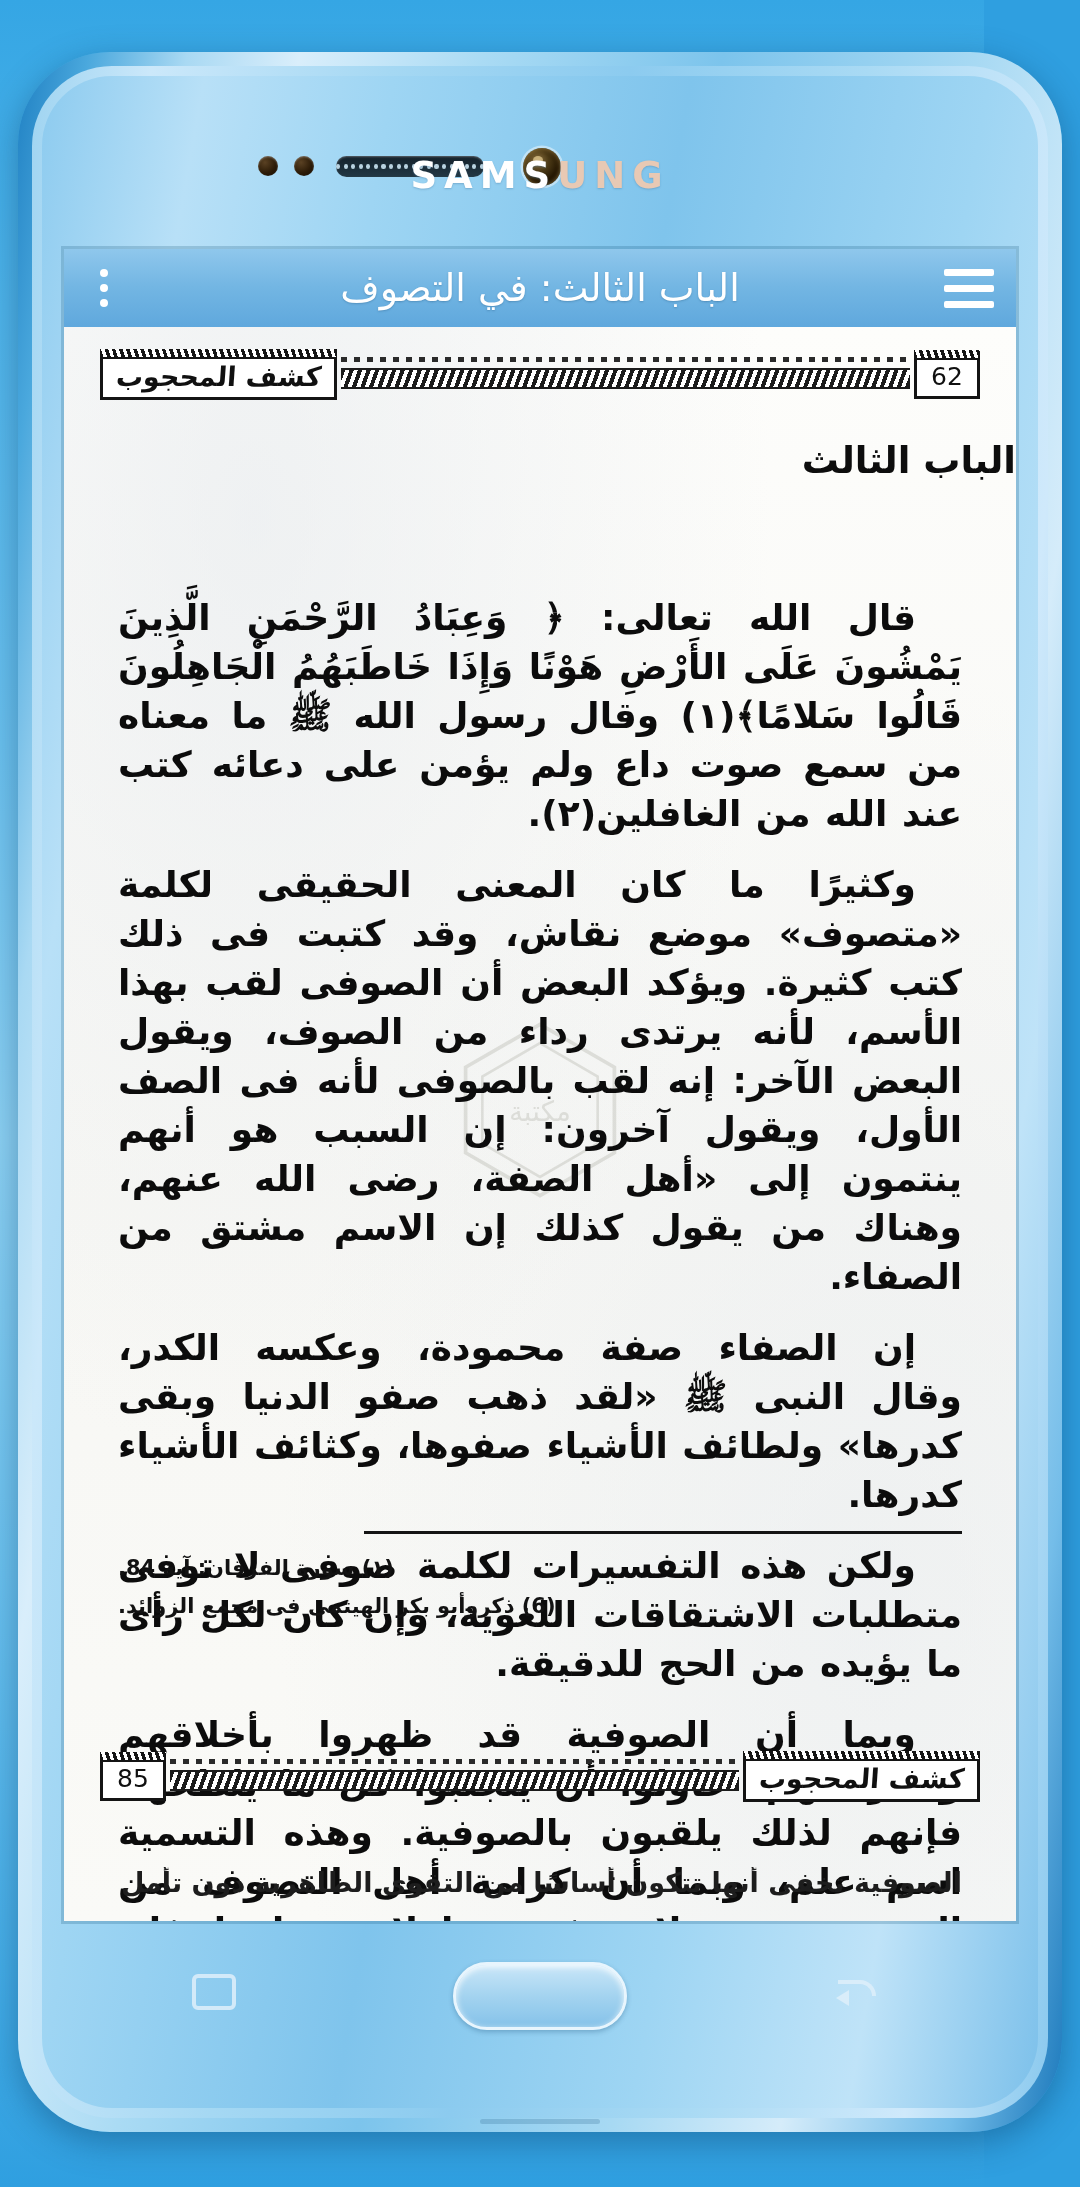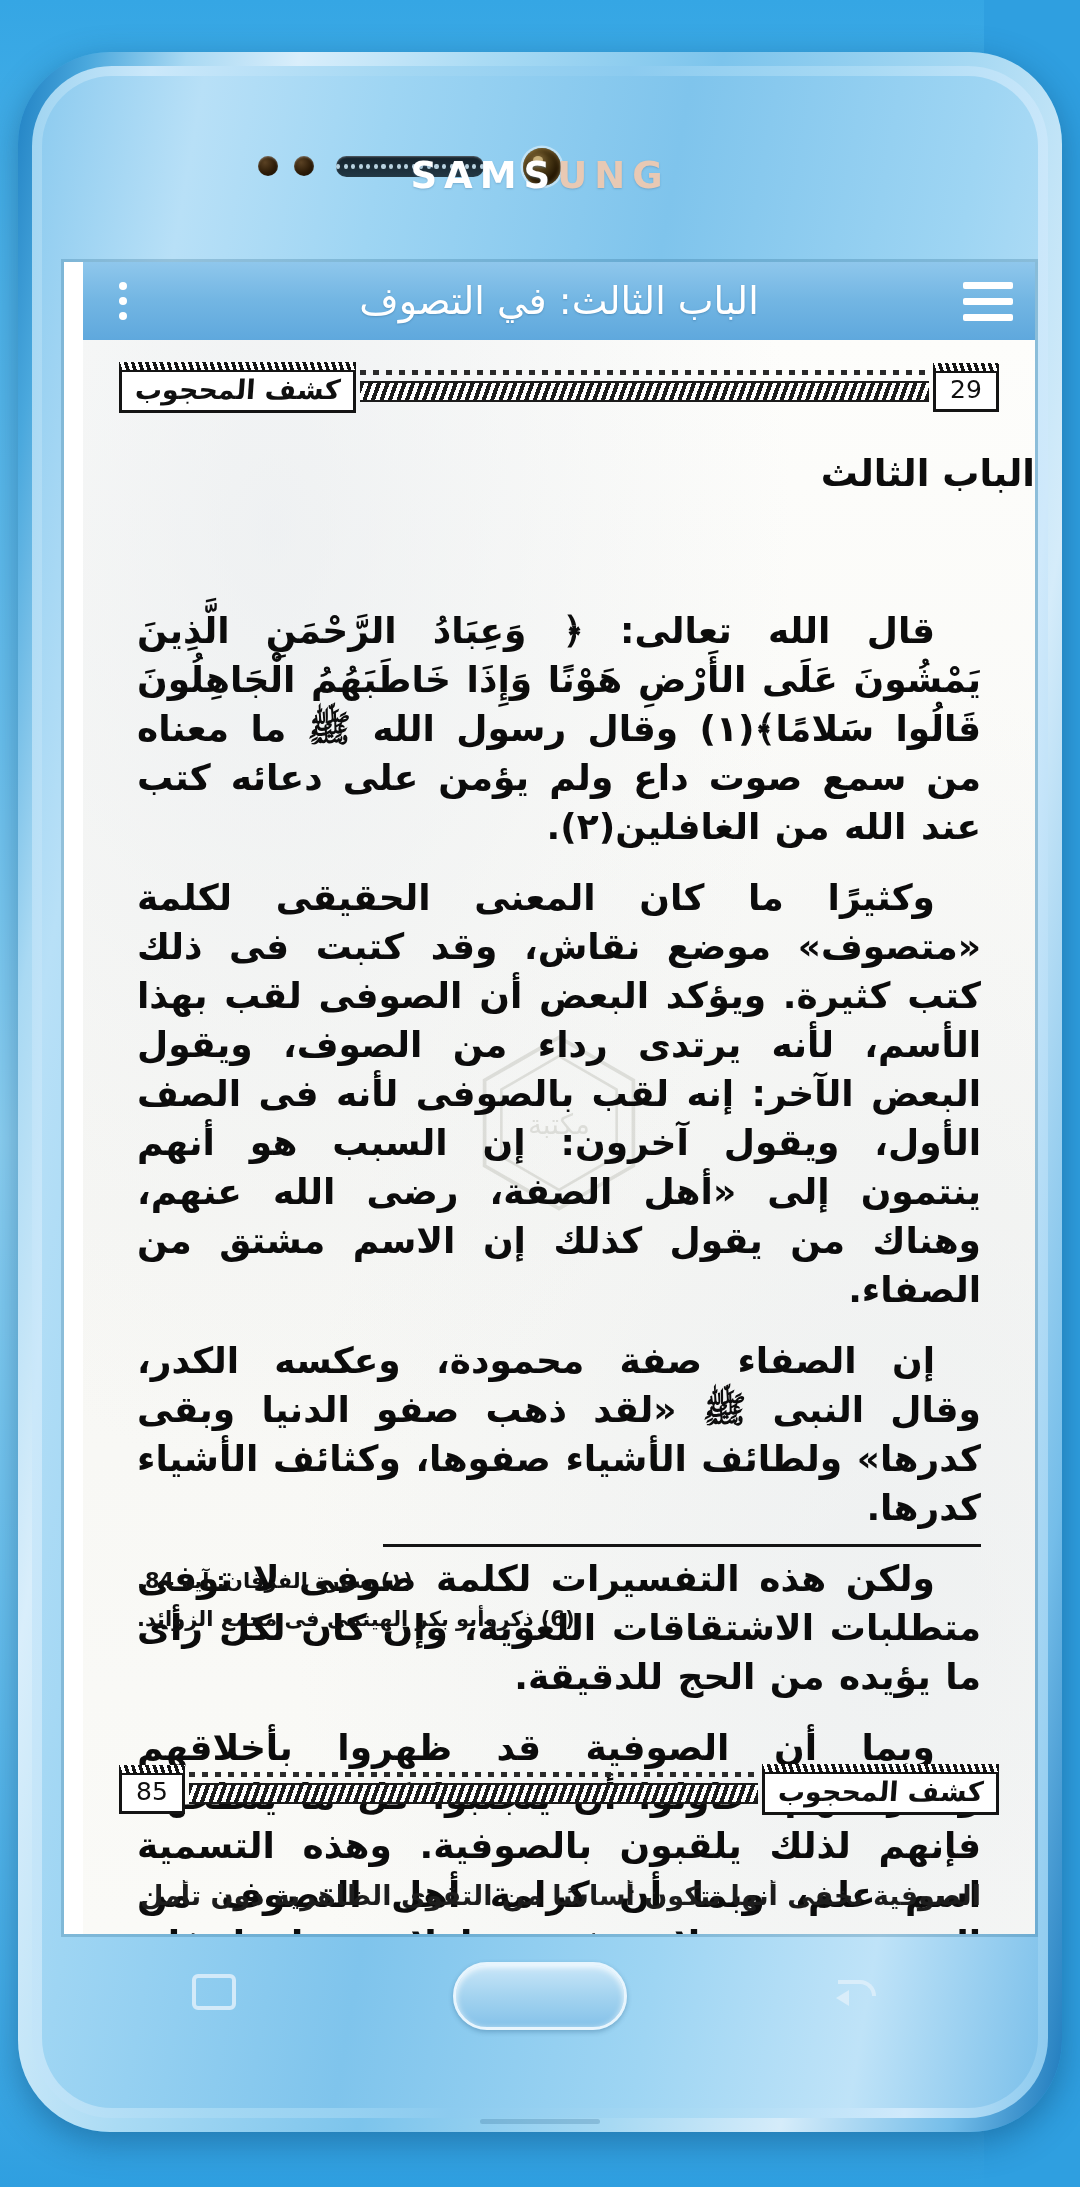--- a/index.html
+++ b/index.html
@@ -152,27 +152,26 @@
     letter-spacing: 7px;
     color: #ffffff;
     text-shadow: 0 1px 2px rgba(80,130,170,0.45);
   }
   .brand .dim2 { color: #e8c9b4; }
 
   
   .screen {
     position: absolute;
     left: 46px;
-    top: 210px;
+    top: 197px;
     width: 952px;
     height: 1672px;
     background: #ffffff;
     overflow: hidden;
     box-shadow: 0 0 0 3px rgba(20,80,120,0.22);
-    padding-left: 19px;
   }
 
   
   .appbar {
     position: relative;
     height: 78px;
     background: linear-gradient(180deg, #8fc7ec 0%, #73b6e3 48%, #5fa8dd 100%);
     display: flex;
     align-items: center;
     justify-content: space-between;
@@ -544,21 +543,21 @@
           <span></span>
           <span></span>
         </button>
       </div>
 
       <div class="page-scroll">
         <div class="paper">
 
           <div class="ribbon top">
             <div class="chip">
-              <div class="chip-page">29</div>
+              <div class="chip-page">62</div>
             </div>
             <div class="ribbon-line"></div>
             <div class="chip">
               <div class="chip-book">كشف المحجوب</div>
             </div>
           </div>
 
           <div class="doc-head">
             <div class="h-main">الباب الثالث</div>
           </div>

